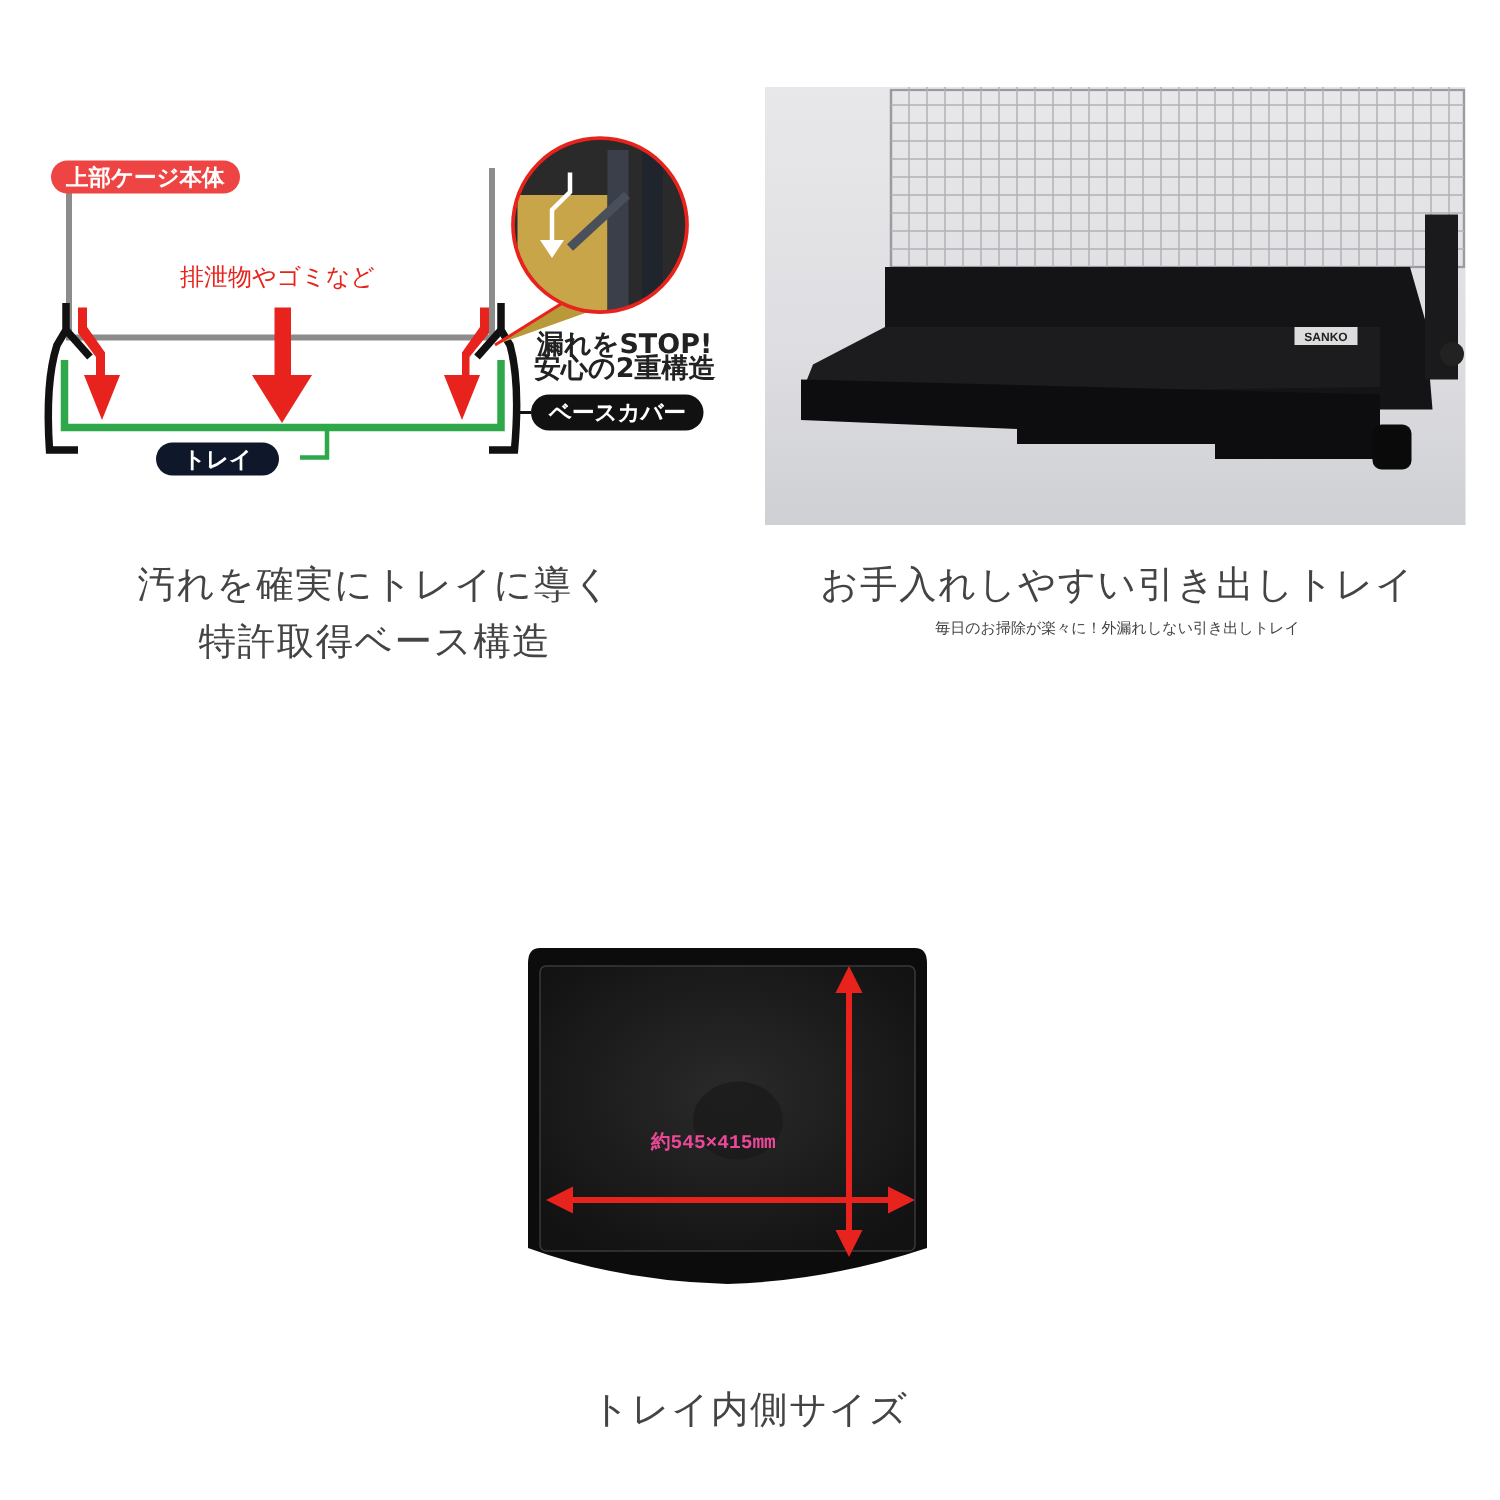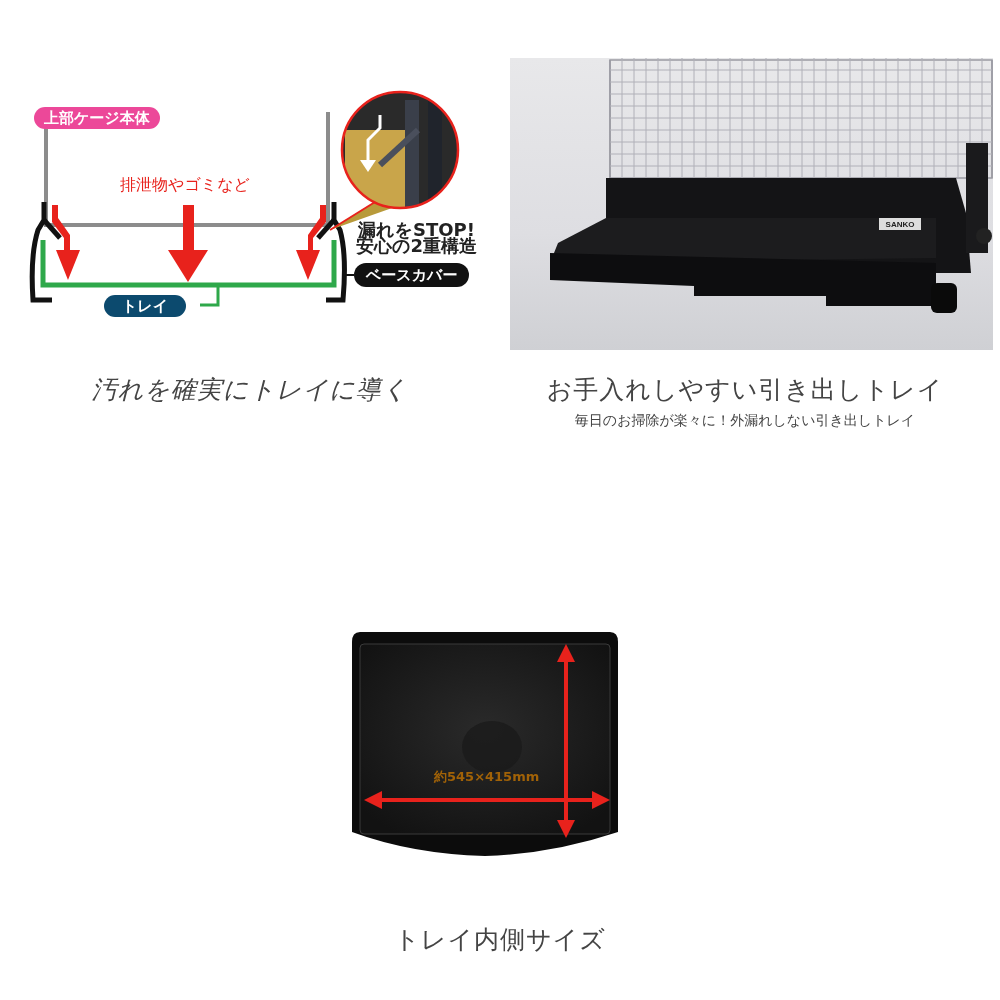--- a/index.html
+++ b/index.html
@@ -5,32 +5,32 @@
   html, body { margin:0; padding:0; background:#ffffff; }
   body { width:1000px; height:1000px; position:relative; overflow:hidden;
          font-family:"DejaVu Sans", "Liberation Sans", sans-serif; color:#333; }
   .abs { position:absolute; }
   .center-text { text-align:center; white-space:nowrap; }
 
   
   #diagram { left:0; top:90px; width:480px; height:240px; }
   .pill { position:absolute; border-radius:14px; color:#fff; font-weight:bold;
           font-size:15px; line-height:22px; padding:0 10px; white-space:nowrap; }
-  .pill-gray { background:#ec4899; }
+  .pill-gray { background:#ef4444; }
   .pill-black { background:#111; border-radius:16px; font-size:15px; line-height:24px; padding:0 12px; }
-  .pill-green { background:#0c4a6e; border-radius:12px; padding:0 18px; }
+  .pill-green { background:#0f172a; border-radius:12px; padding:0 18px; }
   .red-label { position:absolute; color:#e8221c; font-weight:normal; font-size:16px; white-space:nowrap; }
   .note { position:absolute; font-weight:bold; font-size:18px; line-height:16px; color:#222; white-space:nowrap; text-align:center; }
 
   
-  #photo { left:510px; top:58px; width:467px; height:292px; background:linear-gradient(#e8e8ea, #dedee2 60%, #cfd0d4); overflow:hidden;padding-left:16px; }
+  #photo { left:510px; top:58px; width:467px; height:292px; background:linear-gradient(#e8e8ea, #dedee2 60%, #cfd0d4); overflow:hidden; }
 
   
   .cap-main { font-size:25px; color:#444; letter-spacing:1px; }
-  .cap-sub { font-size:14px; color:#444; }
+  .cap-sub { font-size:10px; color:#444; }
 
   
   #tray { left:352px; top:632px; width:266px; height:225px; }
 </style>
 </head>
 <body>
 
 <div id="diagram" class="abs">
   <svg class="abs" style="left:0;top:0" width="480" height="240">
 
@@ -141,21 +141,22 @@
     <path d="M24,195 L410,205 L410,248 L300,248 L300,238 L168,238 L168,228 L24,222 Z" fill="#0d0d0f"></path>
 
     <rect x="405" y="225" width="26" height="30" rx="6" fill="#0a0a0a"></rect>
 
     <rect x="353" y="160" width="42" height="12" fill="#ddd"></rect>
     <text x="374" y="169" font-size="8" text-anchor="middle" fill="#222" font-weight="bold" font-family="Liberation Sans, sans-serif">SANKO</text>
   </svg>
 </div>
 
 <div class="abs center-text" style="left:0;width:500px;top:372px;">
-  <div class="cap-main" style="line-height:36px;font-style:italic;">汚れを確実にトレイに導く</div>
+  <div class="cap-main" style="line-height:36px;">汚れを確実にトレイに導く</div>
+  <div class="cap-main" style="line-height:40px;">特許取得ベース構造</div>
 </div>
 
 <div class="abs center-text" style="left:500px;width:490px;top:372px;">
   <div class="cap-main" style="line-height:36px;text-align:center;">お手入れしやすい引き出しトレイ</div>
   <div class="cap-sub" style="line-height:24px;">毎日のお掃除が楽々に！外漏れしない引き出しトレイ</div>
 </div>
 
 <div id="tray" class="abs">
   <svg width="266" height="225">
     <defs>
@@ -170,18 +171,18 @@
 
     <g fill="#e8221c" stroke="#e8221c">
       <line x1="214" y1="24" x2="214" y2="200" stroke-width="4"></line>
       <polygon points="214,12 205,30 223,30" stroke="none"></polygon>
       <polygon points="214,206 205,188 223,188" stroke="none"></polygon>
       <line x1="22" y1="168" x2="248" y2="168" stroke-width="4"></line>
       <polygon points="12,168 30,159 30,177" stroke="none"></polygon>
       <polygon points="258,168 240,159 240,177" stroke="none"></polygon>
     </g>
   </svg>
-  <span class="abs" style="left:82px;top:136px;color:#a16207;font-size:13px;font-weight:bold;white-space:nowrap;">約545×415mm</span>
+  <span class="abs" style="left:82px;top:120px;color:#ec4899;font-size:13px;font-weight:bold;white-space:nowrap;font-family:Liberation Mono, monospace;">約545×415mm</span>
 </div>
 
 <div class="abs center-text" style="left:300px;width:400px;top:912px;">
   <div class="cap-main" style="line-height:36px;margin-top:10px;">トレイ内側サイズ</div>
 </div>
 
 </body></html>

